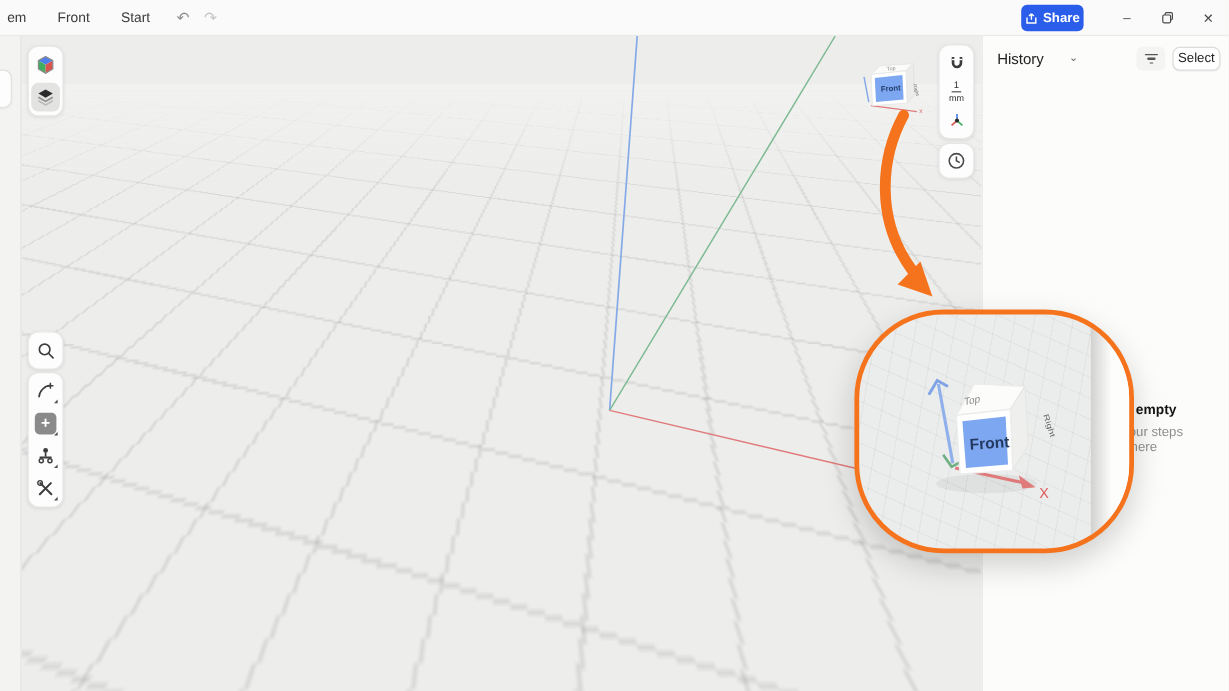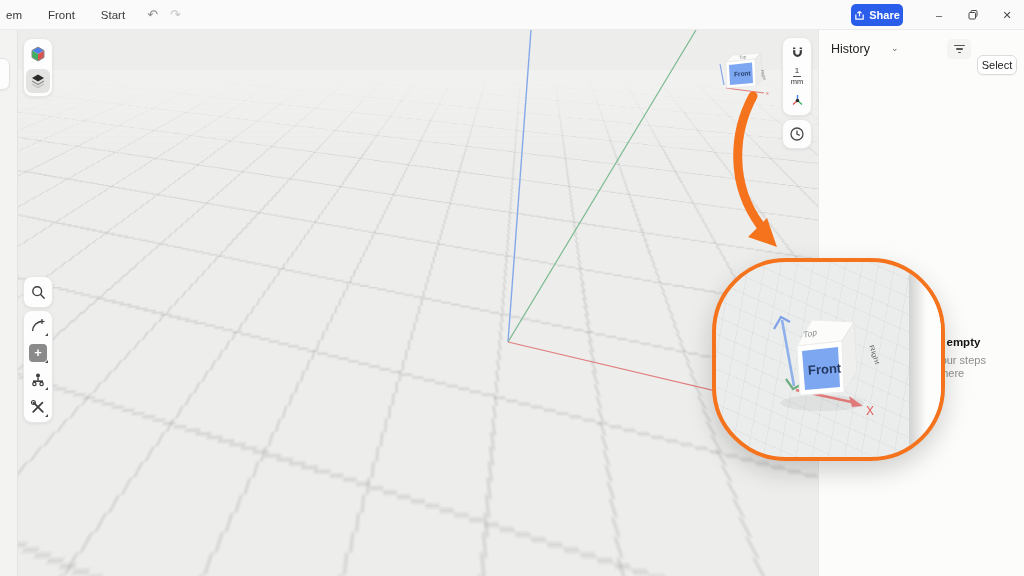--- a/index.html
+++ b/index.html
@@ -100,21 +100,20 @@
     position:absolute; left:128px; top:9px; width:24px; height:20px;
     border-radius:5px; display:flex; flex-direction:column; align-items:center; justify-content:center; gap:2px;
     background:#f4f4f3;
   }
   .filter-btn i { display:block; height:1.5px; background:#555; border-radius:1px; }
   .select-btn {
     position:absolute; left:158px; top:9px; width:40px; height:20px;
     background:#fff; border:1px solid #dcdcdb; border-radius:6px;
     font-size:11px; color:#222; display:flex; align-items:center; justify-content:center;
     box-shadow:0 1px 1px rgba(0,0,0,.04);
-    margin-top:16px;
   }
   .empty-state { position:absolute; left:0; top:306px; width:206px; text-align:center; }
   .empty-title { font-size:11.5px; font-weight:700; color:#141414; margin-bottom:6px; }
   .empty-line { font-size:11px; color:#8f8f8e; line-height:13px; }
 
   
   .viewcube-mini { position:absolute; left:716px; top:47px; width:56px; height:48px; z-index:12; }
 
   
   .magnifier {

